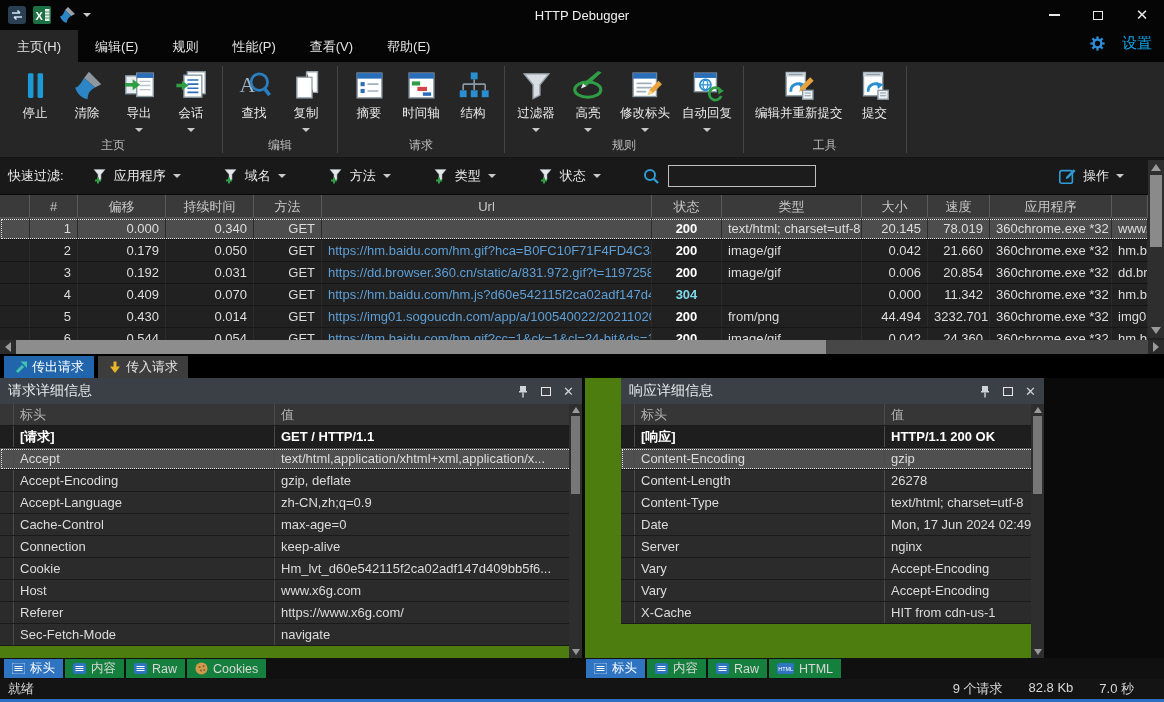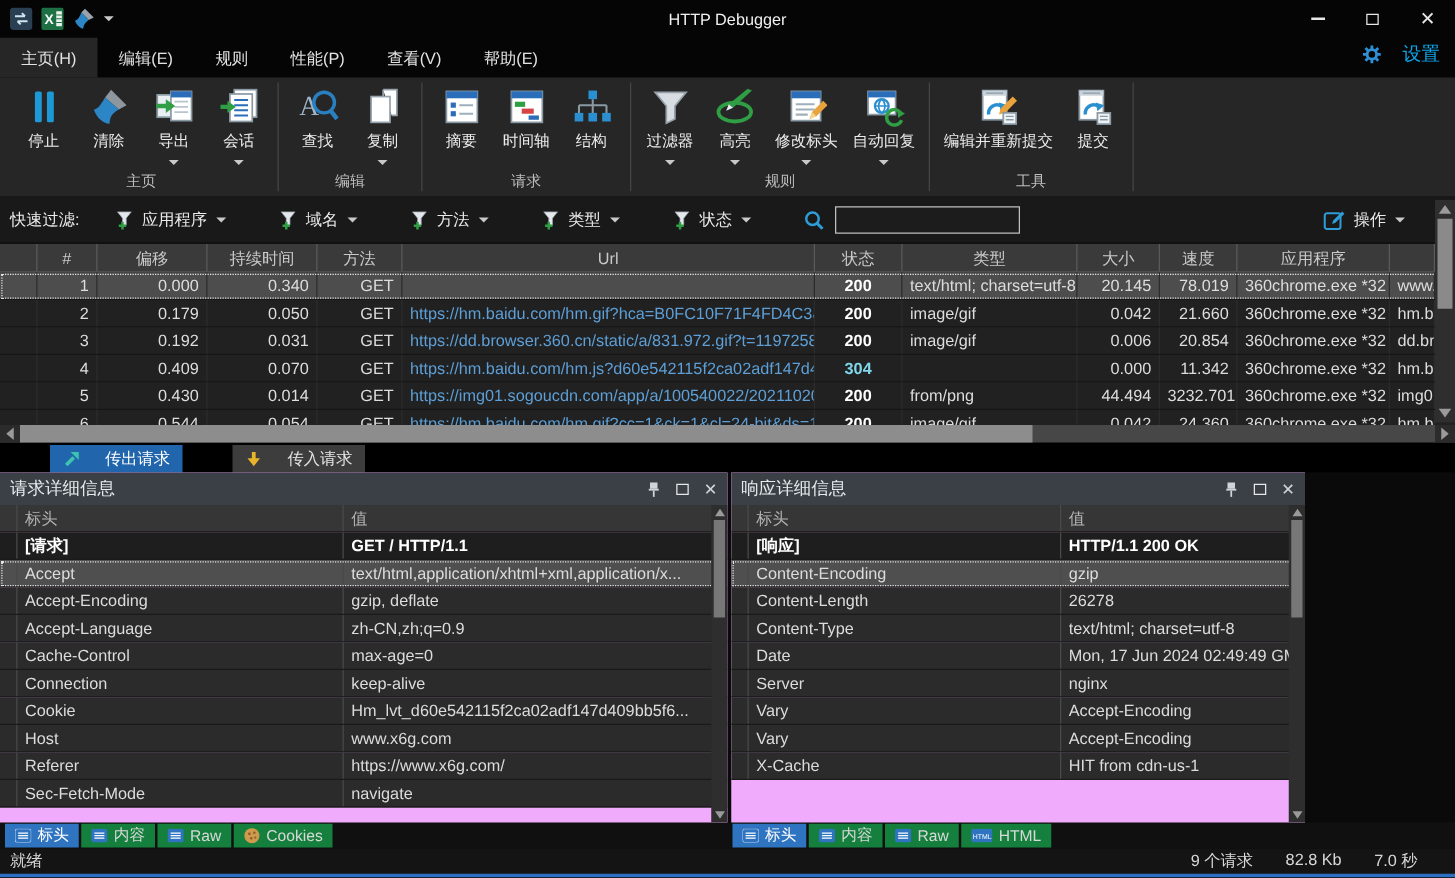--- a/index.html
+++ b/index.html
@@ -68,28 +68,28 @@
   
   .hscroll { height:14px; background:#474747; display:flex; align-items:center; }
   .hs-left,.hs-right { width:16px; height:14px; background:#2b2b2b; display:flex; align-items:center; justify-content:center; }
   .tri-l { width:0;height:0;border-top:5px solid transparent;border-bottom:5px solid transparent;border-right:6px solid #9a9a9a; }
   .tri-r { width:0;height:0;border-top:5px solid transparent;border-bottom:5px solid transparent;border-left:6px solid #9a9a9a; }
   .hthumb { width:810px; height:14px; background:#8d8d8d; }
   .htrack { flex:1; }
 
   
   .streamtabs { height:24px; background:#000; display:flex; align-items:flex-end; gap:4px; padding-left:4px; }
-  .stab { height:22px; display:flex; align-items:center; gap:20px; padding:0 10px; font-size:13px; background:#3d3d3d; color:#e4e4e4;margin-left:36px; }
+  .stab { height:22px; display:flex; align-items:center; gap:4px; padding:0 10px; font-size:13px; background:#3d3d3d; color:#e4e4e4; }
   .stab.active { background:#2166ad; color:#fff; }
 
   
   .panels { height:280px; display:flex; background:#0a0a0a; }
-  .panel { position:relative; background:#f0abfc; overflow:hidden; }
+  .panel { position:relative; background:#4d7c0f; overflow:hidden; }
   .panel.left { width:582px; }
-  .panel.right { width:459px; margin-left:3px; }
+  .panel.right { width:459px; margin-left:3px;padding-left:36px; }
   .ptitle { height:26px; background:#3a4046; display:flex; align-items:center; padding:0 8px; font-size:14px; color:#e6eaed; }
   .ptools { margin-left:auto; display:flex; align-items:center; gap:12px; color:#cfd4d8; font-size:13px; }
   .prow { display:grid; grid-template-columns:14px 261px 1fr; height:22px; line-height:22px; font-size:13px; background:#2b2b2b; border-bottom:1px solid #1a1a1a; }
   .panel.right .prow { grid-template-columns:14px 250px 1fr; }
   .prow > div { overflow:hidden; white-space:nowrap; padding:0 6px; }
   .prow .gut { border-right:1px solid #4a4a4a; padding:0; }
   .prow .ph { border-right:1px solid #4a4a4a; color:#dcdcdc; }
   .prow .pv { color:#dcdcdc; padding-right:16px; }
   .prow.phead { background:#363636; color:#b3b3b3; }
   .prow.phead .ph, .prow.phead .pv { color:#b3b3b3; }

